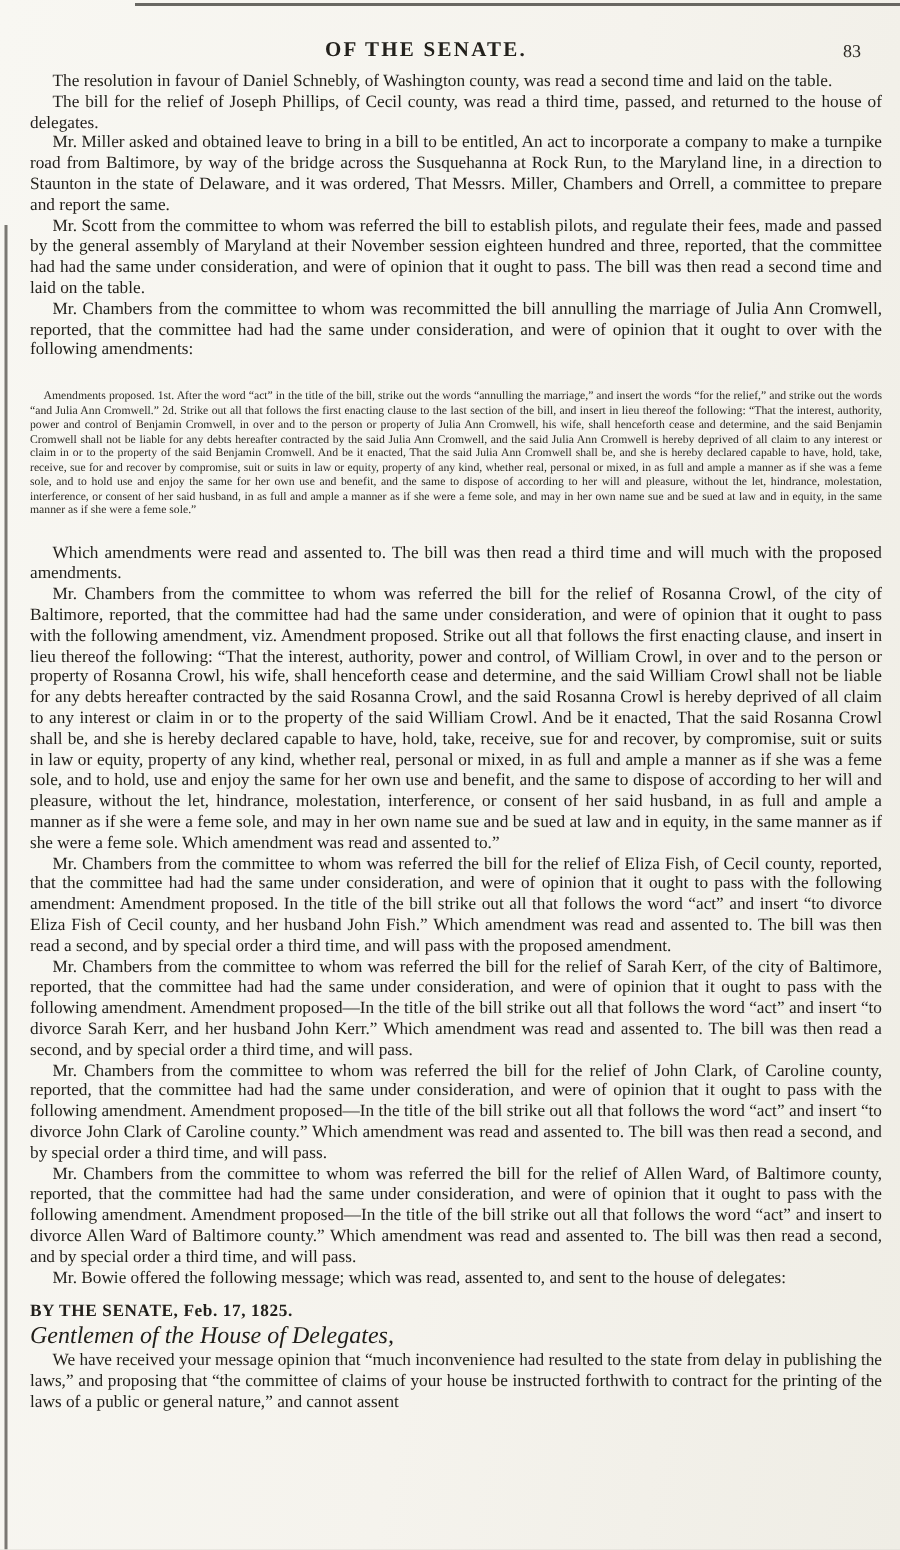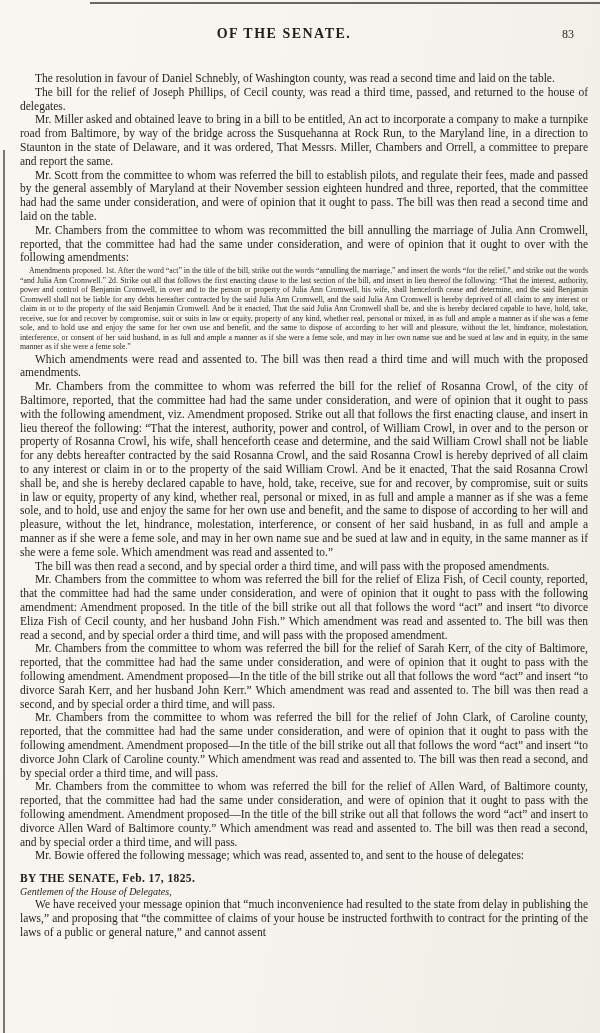--- a/index.html
+++ b/index.html
@@ -22,21 +22,21 @@
     position: absolute; top: 2px; left: 90px; right: 0;
     height: 2px; background: #3a3833; opacity: .75;
   }
   .scan-left {
     position: absolute; left: 3px; top: 150px; bottom: 0;
     width: 2px; background: #45423c; opacity: .7;
   }
   header.running-head {
     position: relative;
     height: 22px;
-    margin-bottom: 24px;
+    margin-bottom: 0;
   }
   .head-title {
     position: absolute; left: 0; right: 40px;
     text-align: center;
     font-weight: bold;
     font-size: 14px;
     letter-spacing: 1.5px;
     color: #23211c;
   }
   .page-num {
@@ -47,38 +47,38 @@
   main { display: block; }
   p.body {
     margin: 0;
     font-size: 11.5px;
     line-height: 1.2;
     text-align: justify;
     text-indent: 15px;
     color: #211f1a;
   }
   p.fine {
-    margin: 1px 0;
+    margin: 18px 0;
     font-size: 7.8px;
     line-height: 1.22;
     text-align: justify;
     text-indent: 9px;
     color: #2b2923;
   }
   p.dateline {
     margin: 9px 10px 2px 0;
     font-size: 11.5px;
     text-align: left;
     font-weight: bold;
     letter-spacing: .4px;
     color: #23211c;
   }
   p.salutation {
     margin: 2px 0 1px 0;
-    font-size: 10px;
+    font-size: 16px;
     font-style: italic;
     text-indent: 0;
     color: #211f1a;
   }
 </style>
 </head>
 <body>
 
 <div class="page">
 
@@ -92,21 +92,20 @@
 
   <main>
     <p class="body">The resolution in favour of Daniel Schnebly, of Washington county, was read a second time and laid on the table.</p>
     <p class="body">The bill for the relief of Joseph Phillips, of Cecil county, was read a third time, passed, and returned to the house of delegates.</p>
     <p class="body">Mr. Miller asked and obtained leave to bring in a bill to be entitled, An act to incorporate a company to make a turnpike road from Baltimore, by way of the bridge across the Susquehanna at Rock Run, to the Maryland line, in a direction to Staunton in the state of Delaware, and it was ordered, That Messrs. Miller, Chambers and Orrell, a committee to prepare and report the same.</p>
     <p class="body">Mr. Scott from the committee to whom was referred the bill to establish pilots, and regulate their fees, made and passed by the general assembly of Maryland at their November session eighteen hundred and three, reported, that the committee had had the same under consideration, and were of opinion that it ought to pass.  The bill was then read a second time and laid on the table.</p>
     <p class="body">Mr. Chambers from the committee to whom was recommitted the bill annulling the marriage of Julia Ann Cromwell, reported, that the committee had had the same under consideration, and were of opinion that it ought to over with the following amendments:</p>
     <p class="fine">Amendments proposed.  1st. After the word “act” in the title of the bill, strike out the words “annulling the marriage,” and insert the words “for the relief,” and strike out the words “and Julia Ann Cromwell.”  2d. Strike out all that follows the first enacting clause to the last section of the bill, and insert in lieu thereof the following: “That the interest, authority, power and control of Benjamin Cromwell, in over and to the person or property of Julia Ann Cromwell, his wife, shall henceforth cease and determine, and the said Benjamin Cromwell shall not be liable for any debts hereafter contracted by the said Julia Ann Cromwell, and the said Julia Ann Cromwell is hereby deprived of all claim to any interest or claim in or to the property of the said Benjamin Cromwell.  And be it enacted, That the said Julia Ann Cromwell shall be, and she is hereby declared capable to have, hold, take, receive, sue for and recover by compromise, suit or suits in law or equity, property of any kind, whether real, personal or mixed, in as full and ample a manner as if she was a feme sole, and to hold use and enjoy the same for her own use and benefit, and the same to dispose of according to her will and pleasure, without the let, hindrance, molestation, interference, or consent of her said husband, in as full and ample a manner as if she were a feme sole, and may in her own name sue and be sued at law and in equity, in the same manner as if she were a feme sole.”</p>
     <p class="body">Which amendments were read and assented to.  The bill was then read a third time and will much with the proposed amendments.</p>
     <p class="body">Mr. Chambers from the committee to whom was referred the bill for the relief of Rosanna Crowl, of the city of Baltimore, reported, that the committee had had the same under consideration, and were of opinion that it ought to pass with the following amendment, viz. Amendment proposed.  Strike out all that follows the first enacting clause, and insert in lieu thereof the following: “That the interest, authority, power and control, of William Crowl, in over and to the person or property of Rosanna Crowl, his wife, shall henceforth cease and determine, and the said William Crowl shall not be liable for any debts hereafter contracted by the said Rosanna Crowl, and the said Rosanna Crowl is hereby deprived of all claim to any interest or claim in or to the property of the said William Crowl.  And be it enacted, That the said Rosanna Crowl shall be, and she is hereby declared capable to have, hold, take, receive, sue for and recover, by compromise, suit or suits in law or equity, property of any kind, whether real, personal or mixed, in as full and ample a manner as if she was a feme sole, and to hold, use and enjoy the same for her own use and benefit, and the same to dispose of according to her will and pleasure, without the let, hindrance, molestation, interference, or consent of her said husband, in as full and ample a manner as if she were a feme sole, and may in her own name sue and be sued at law and in equity, in the same manner as if she were a feme sole.  Which amendment was read and assented to.”</p>
-    <p class="body">The bill was then read a second, and by special order a third time, and will pass with the proposed amendments.</p>
     <p class="body">Mr. Chambers from the committee to whom was referred the bill for the relief of Eliza Fish, of Cecil county, reported, that the committee had had the same under consideration, and were of opinion that it ought to pass with the following amendment: Amendment proposed.  In the title of the bill strike out all that follows the word “act” and insert “to divorce Eliza Fish of Cecil county, and her husband John Fish.”  Which amendment was read and assented to.  The bill was then read a second, and by special order a third time, and will pass with the proposed amendment.</p>
     <p class="body">Mr. Chambers from the committee to whom was referred the bill for the relief of Sarah Kerr, of the city of Baltimore, reported, that the committee had had the same under consideration, and were of opinion that it ought to pass with the following amendment.  Amendment proposed—In the title of the bill strike out all that follows the word “act” and insert “to divorce Sarah Kerr, and her husband John Kerr.”  Which amendment was read and assented to.  The bill was then read a second, and by special order a third time, and will pass.</p>
     <p class="body">Mr. Chambers from the committee to whom was referred the bill for the relief of John Clark, of Caroline county, reported, that the committee had had the same under consideration, and were of opinion that it ought to pass with the following amendment.  Amendment proposed—In the title of the bill strike out all that follows the word “act” and insert “to divorce John Clark of Caroline county.”  Which amendment was read and assented to.  The bill was then read a second, and by special order a third time, and will pass.</p>
     <p class="body">Mr. Chambers from the committee to whom was referred the bill for the relief of Allen Ward, of Baltimore county, reported, that the committee had had the same under consideration, and were of opinion that it ought to pass with the following amendment.  Amendment proposed—In the title of the bill strike out all that follows the word “act” and insert to divorce Allen Ward of Baltimore county.”  Which amendment was read and assented to.  The bill was then read a second, and by special order a third time, and will pass.</p>
     <p class="body">Mr. Bowie offered the following message; which was read, assented to, and sent to the house of delegates:</p>
 
     <p class="dateline">BY THE SENATE, Feb. 17, 1825.</p>
     <p class="salutation">Gentlemen of the House of Delegates,</p>
     <p class="body">We have received your message opinion that “much inconvenience had resulted to the state from delay in publishing the laws,” and proposing that “the committee of claims of your house be instructed forthwith to contract for the printing of the laws of a public or general nature,” and cannot assent</p>
   </main>

